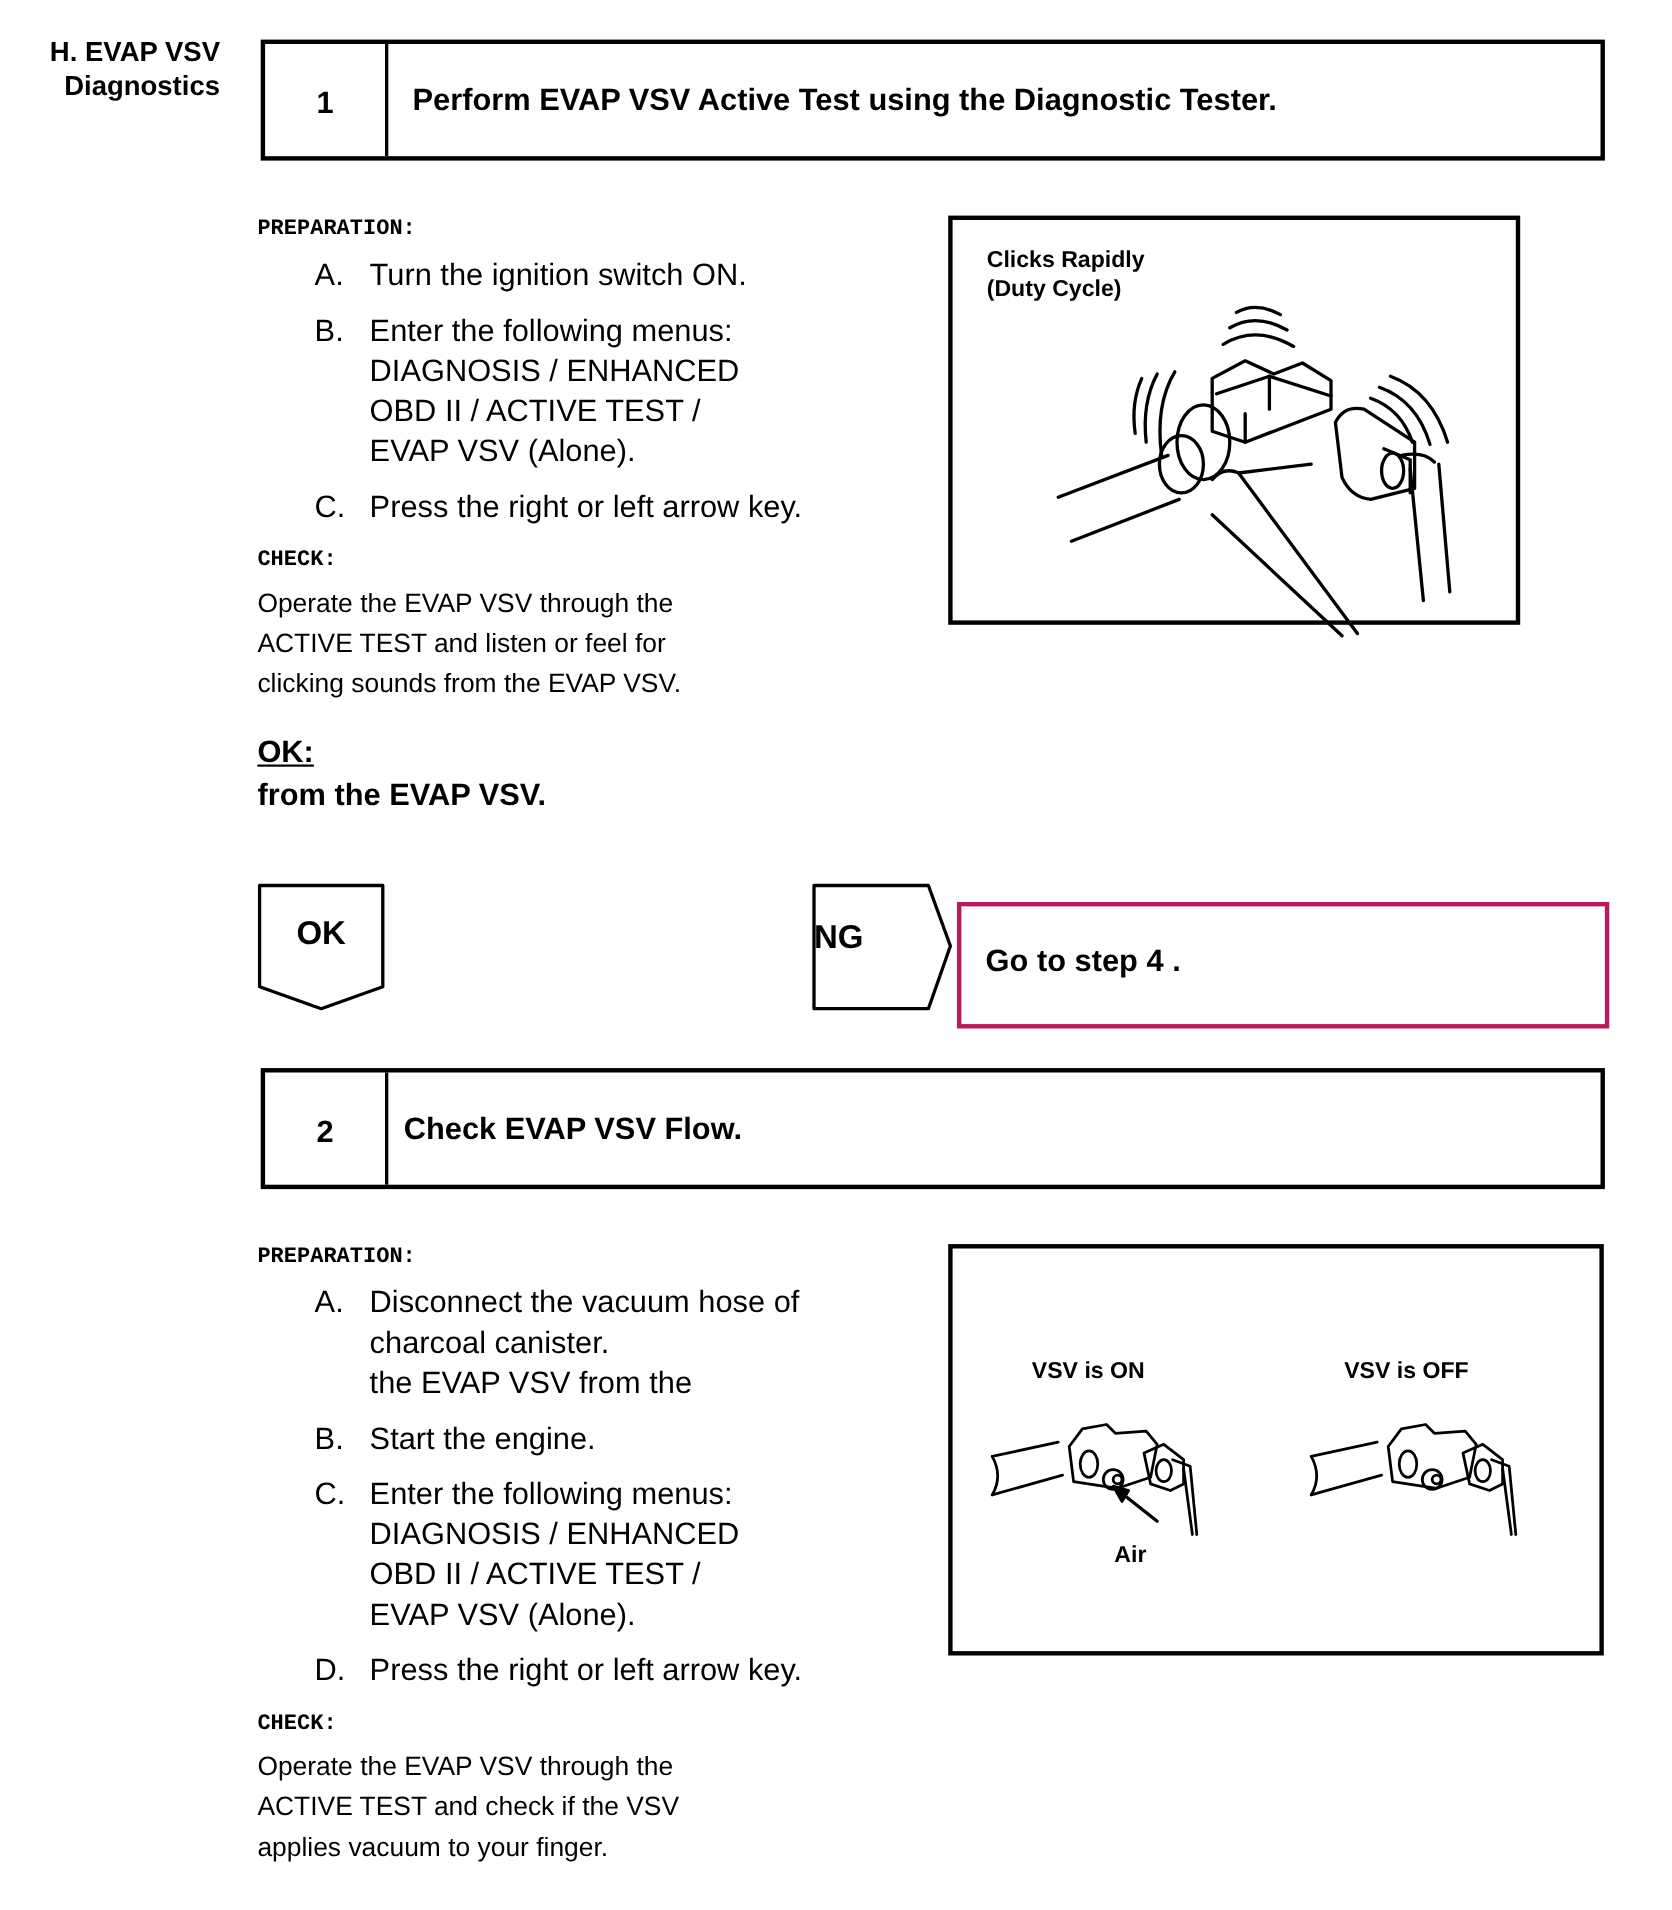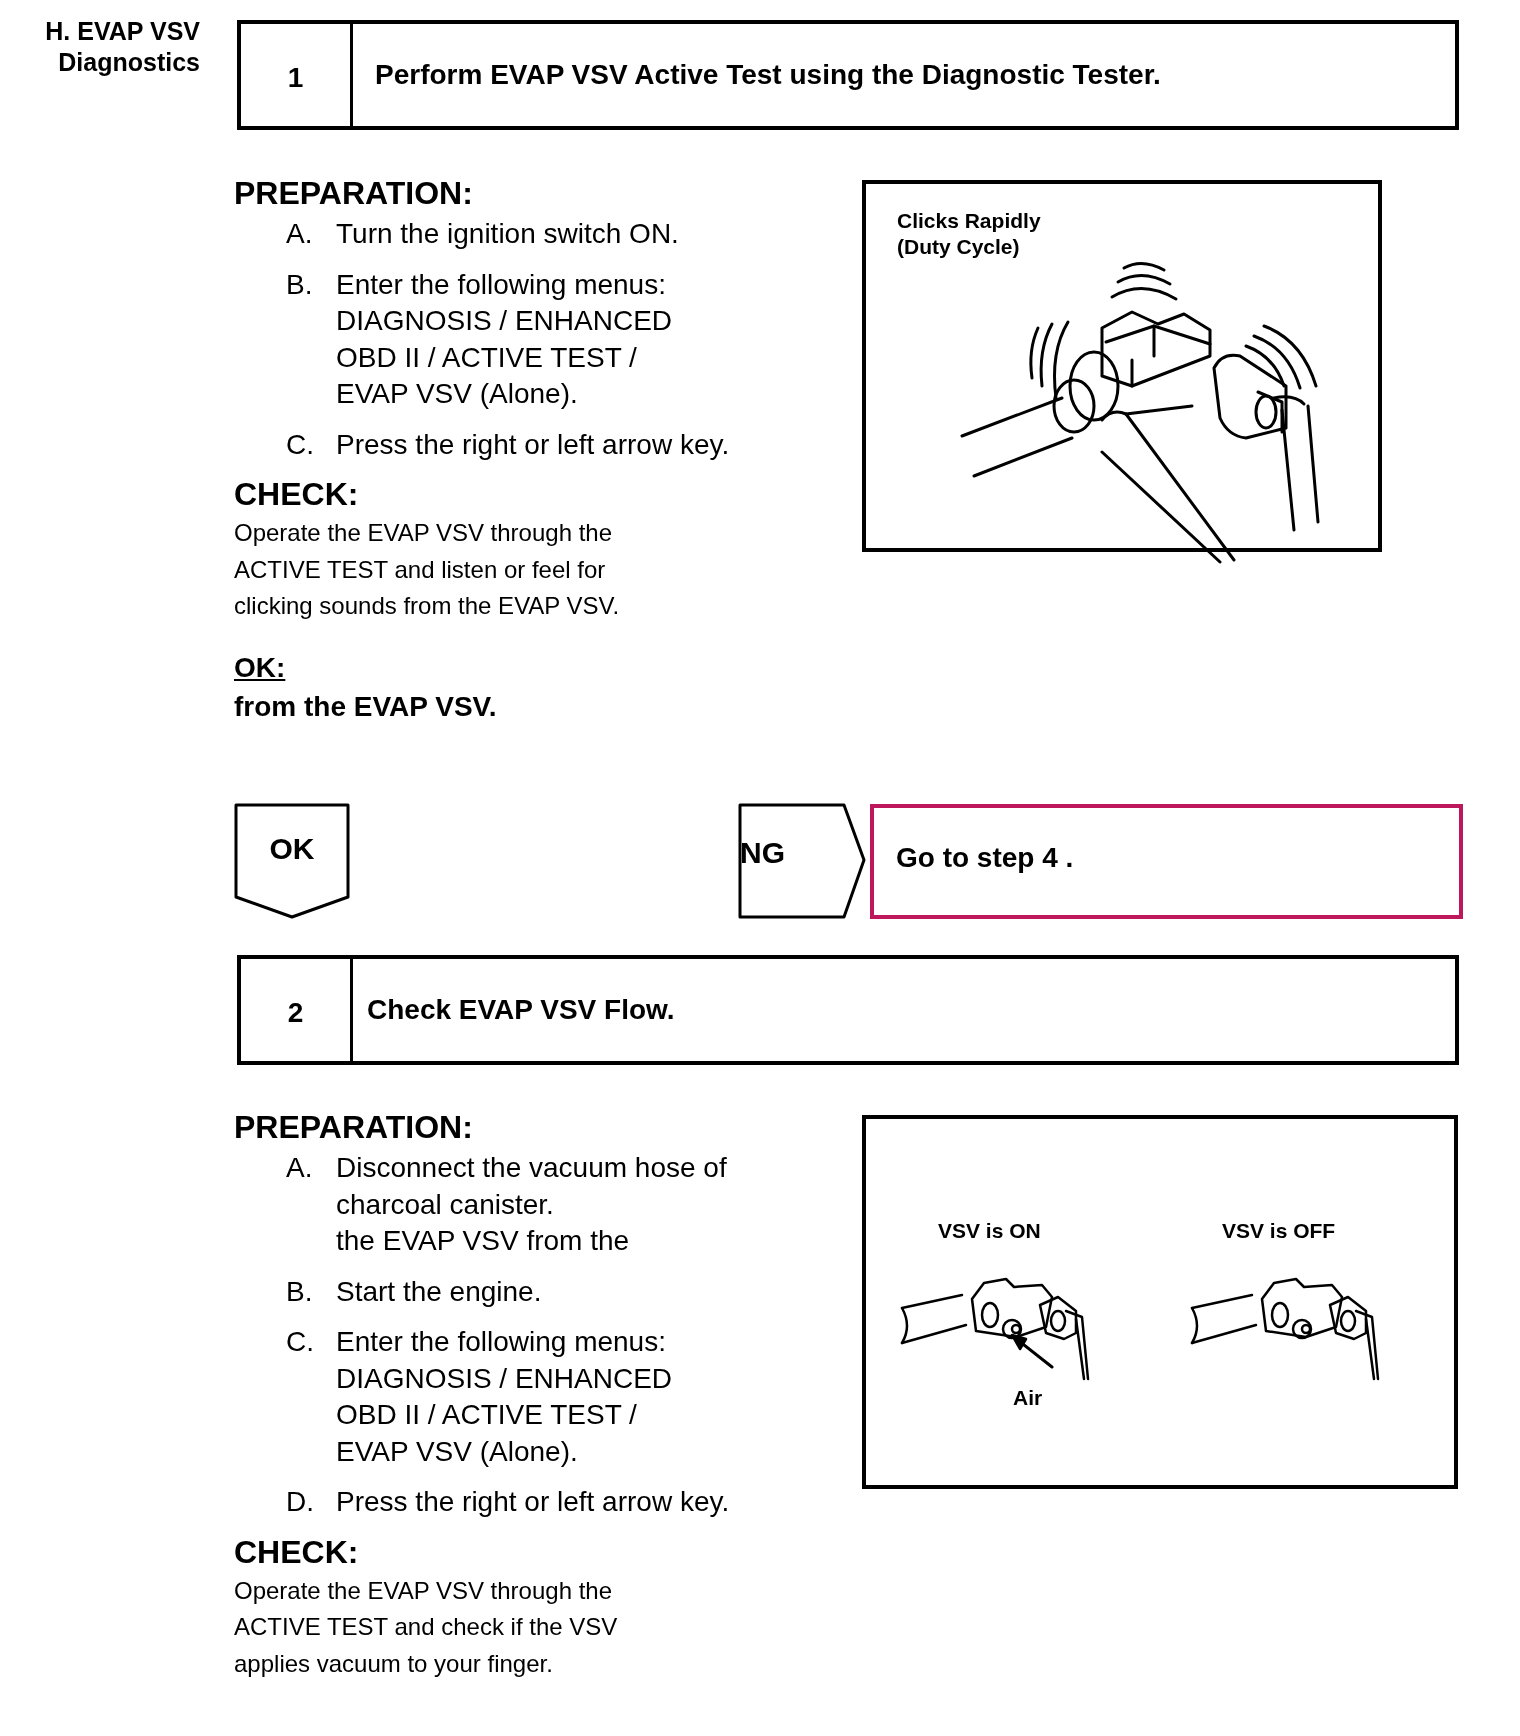--- a/index.html
+++ b/index.html
@@ -1,27 +1,27 @@
 <!DOCTYPE html>
 <html><head>
 <meta charset="utf-8">
 <style>
   html, body { margin: 0; padding: 0; background: #ffffff; }
   body { width: 1520px; height: 1736px; position: relative; overflow: hidden;
          font-family: "Liberation Sans", sans-serif; color: #000; }
-  .abs { position: absolute; }
+  .abs { position: absolute; margin-top: 16px; }
   .section-title { left: 20px; top: 16px; width: 180px; text-align: right;
                    font-weight: bold; font-size: 25px; line-height: 31px; }
   .step-box { left: 237px; width: 1222px; height: 110px; border: 4px solid #000; box-sizing: border-box; }
   .step-num { position: absolute; left: 0; top: 0; width: 112px; height: 100%;
               border-right: 3px solid #000; display: flex; align-items: center; justify-content: center;
               font-weight: bold; font-size: 28px; padding-top: 6px; box-sizing: border-box; }
   .step-title { position: absolute; left: 132px; top: 0; height: 100%; display: flex; align-items: center;
                 font-weight: bold; font-size: 28px; padding-top: 0; }
-  .heading { font-weight: bold; font-size: 32px; line-height: 34px; }
+  .heading { font-weight: bold; font-size: 20px; line-height: 34px; font-family: Liberation Mono, monospace; }
   .body-text { font-size: 24px; line-height: 36.5px; }
   .list { list-style: none; margin: 0; padding: 0; }
   .list li { position: relative; padding-left: 102px; margin-bottom: 14px; font-size: 28px; line-height: 36.5px; }
   .list li .letter { position: absolute; left: 52px; top: 0; }
   .ok-head { font-weight: bold; font-size: 28px; text-decoration: underline; line-height: 34px; }
   .ok-text { font-weight: bold; font-size: 28px; line-height: 36.5px; }
   .figure { border: 4px solid #000; box-sizing: border-box; }
   .fig-label { position: absolute; font-weight: bold; font-size: 21px; line-height: 26px; }
   .flow-label { position: absolute; font-weight: bold; font-size: 30px; }
   .goto-box { border: 4px solid #be185d; box-sizing: border-box; }

